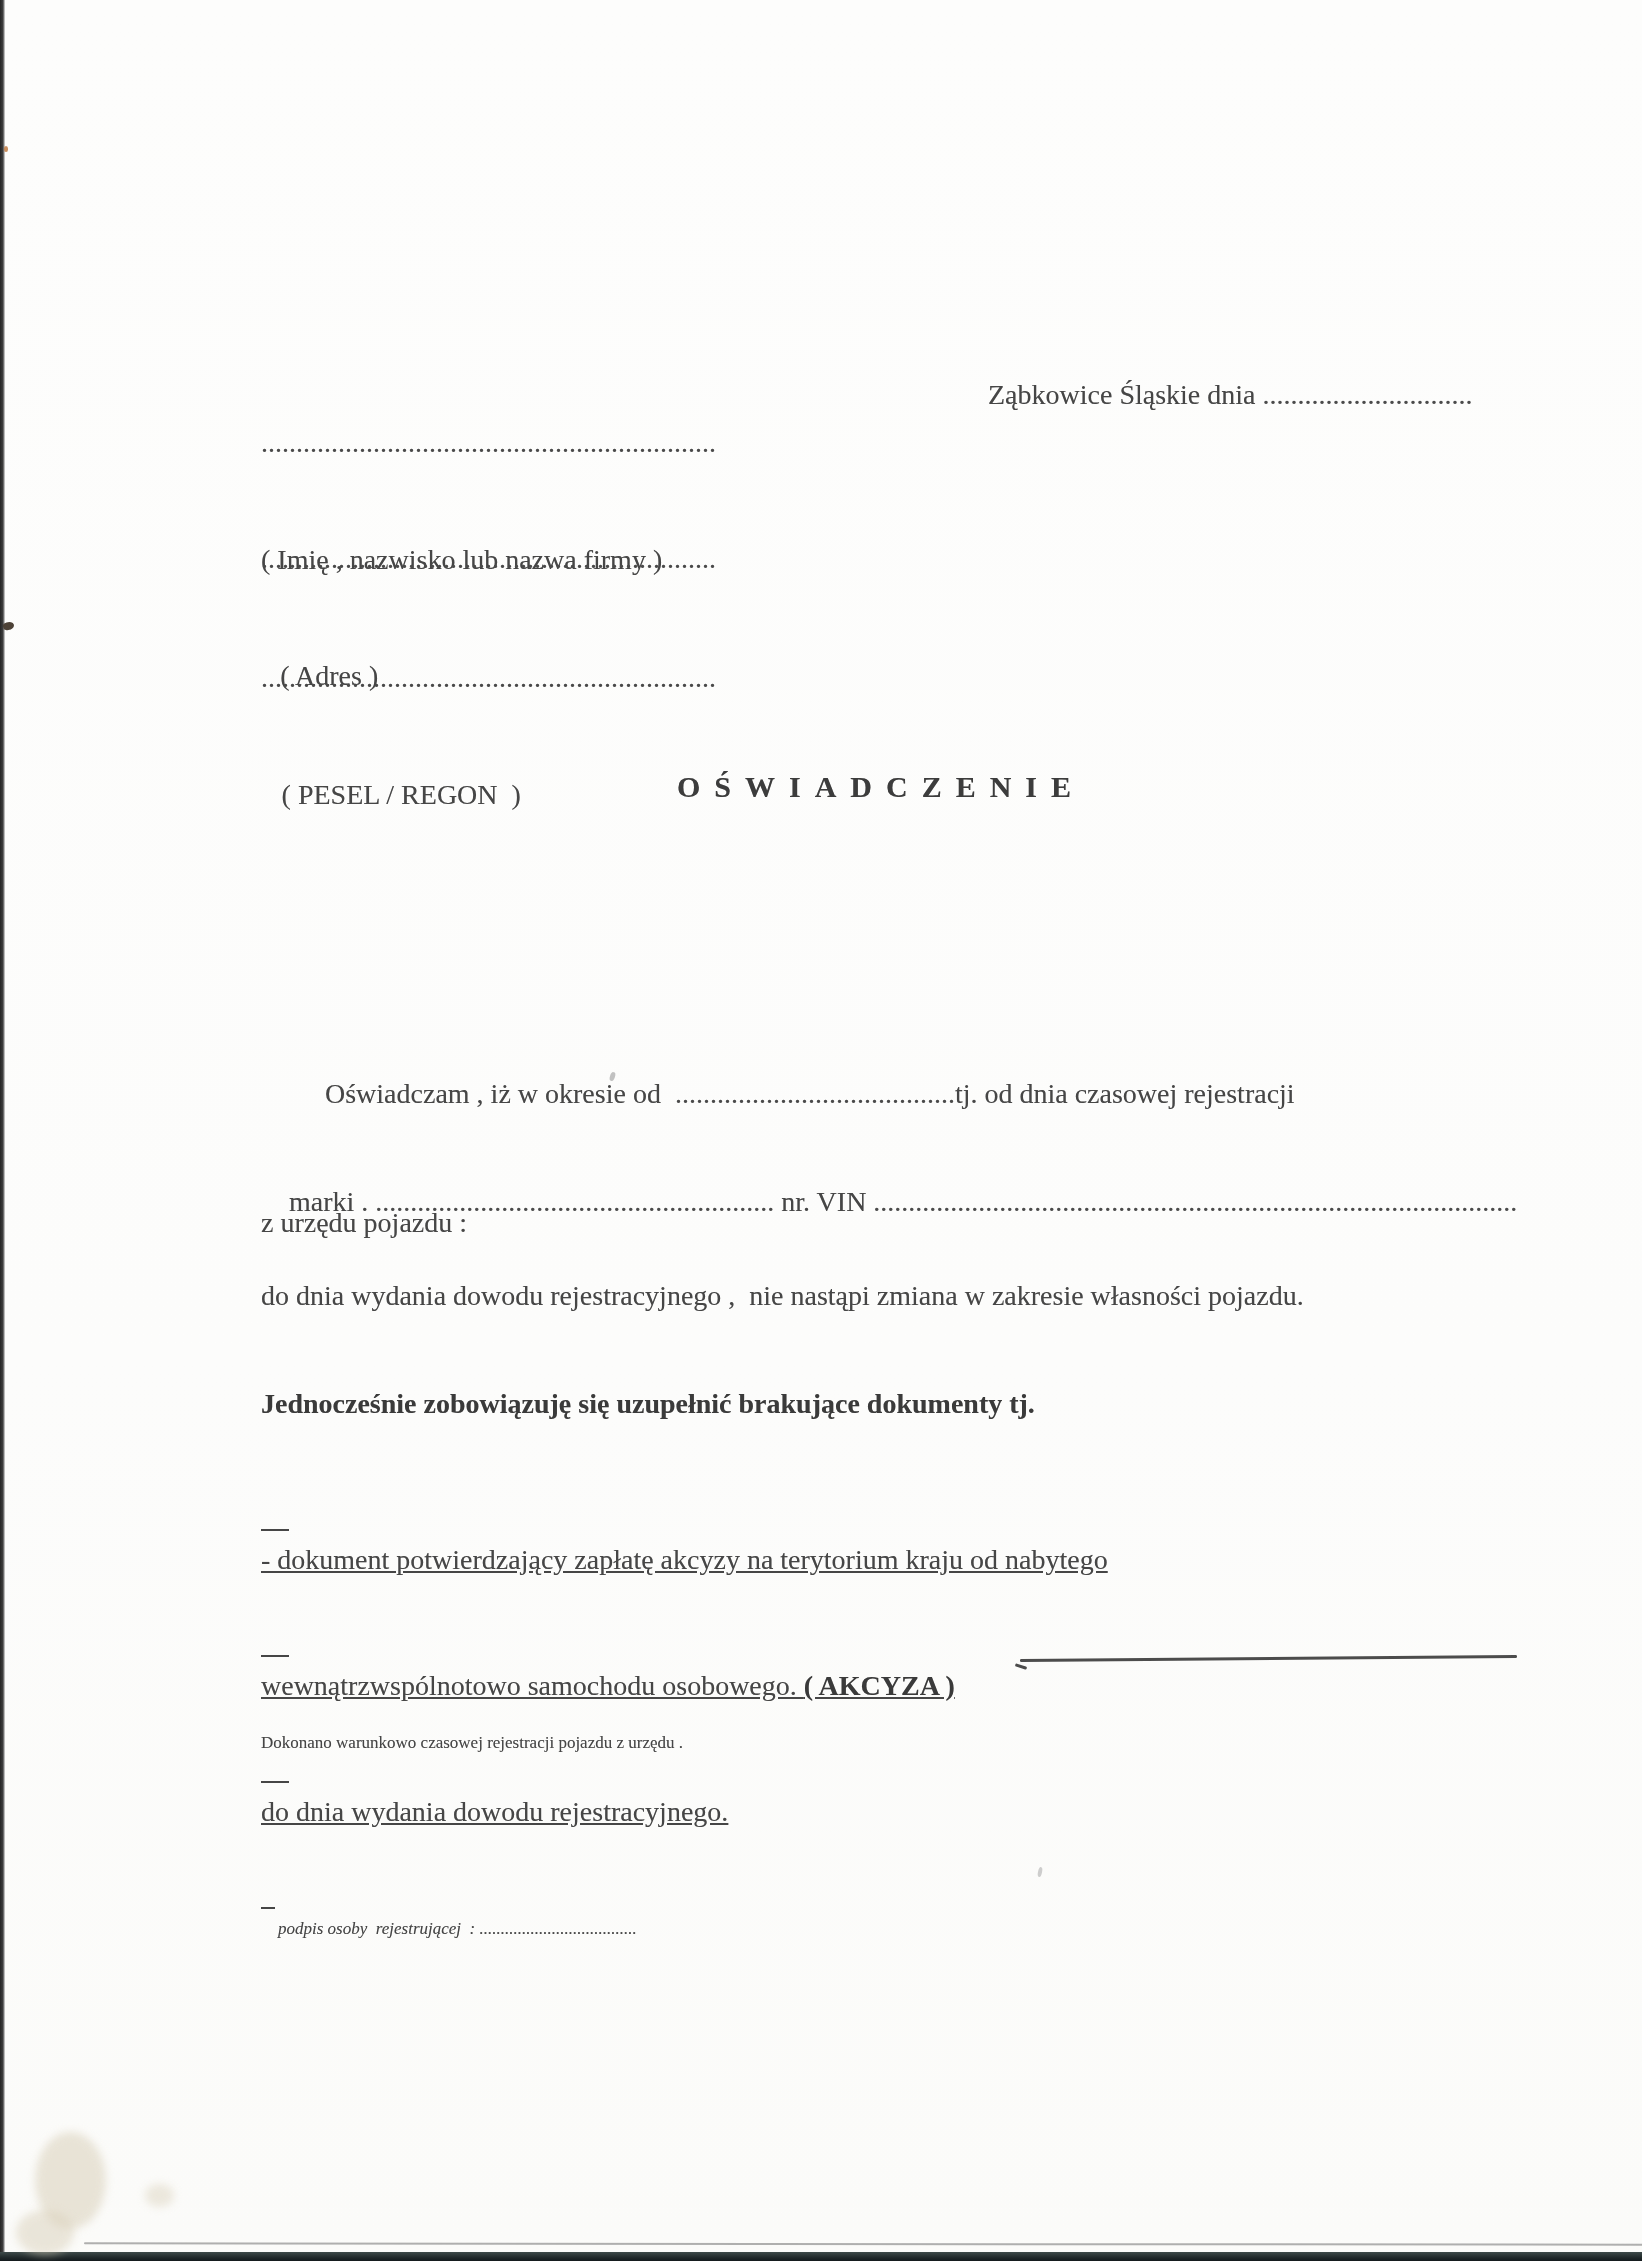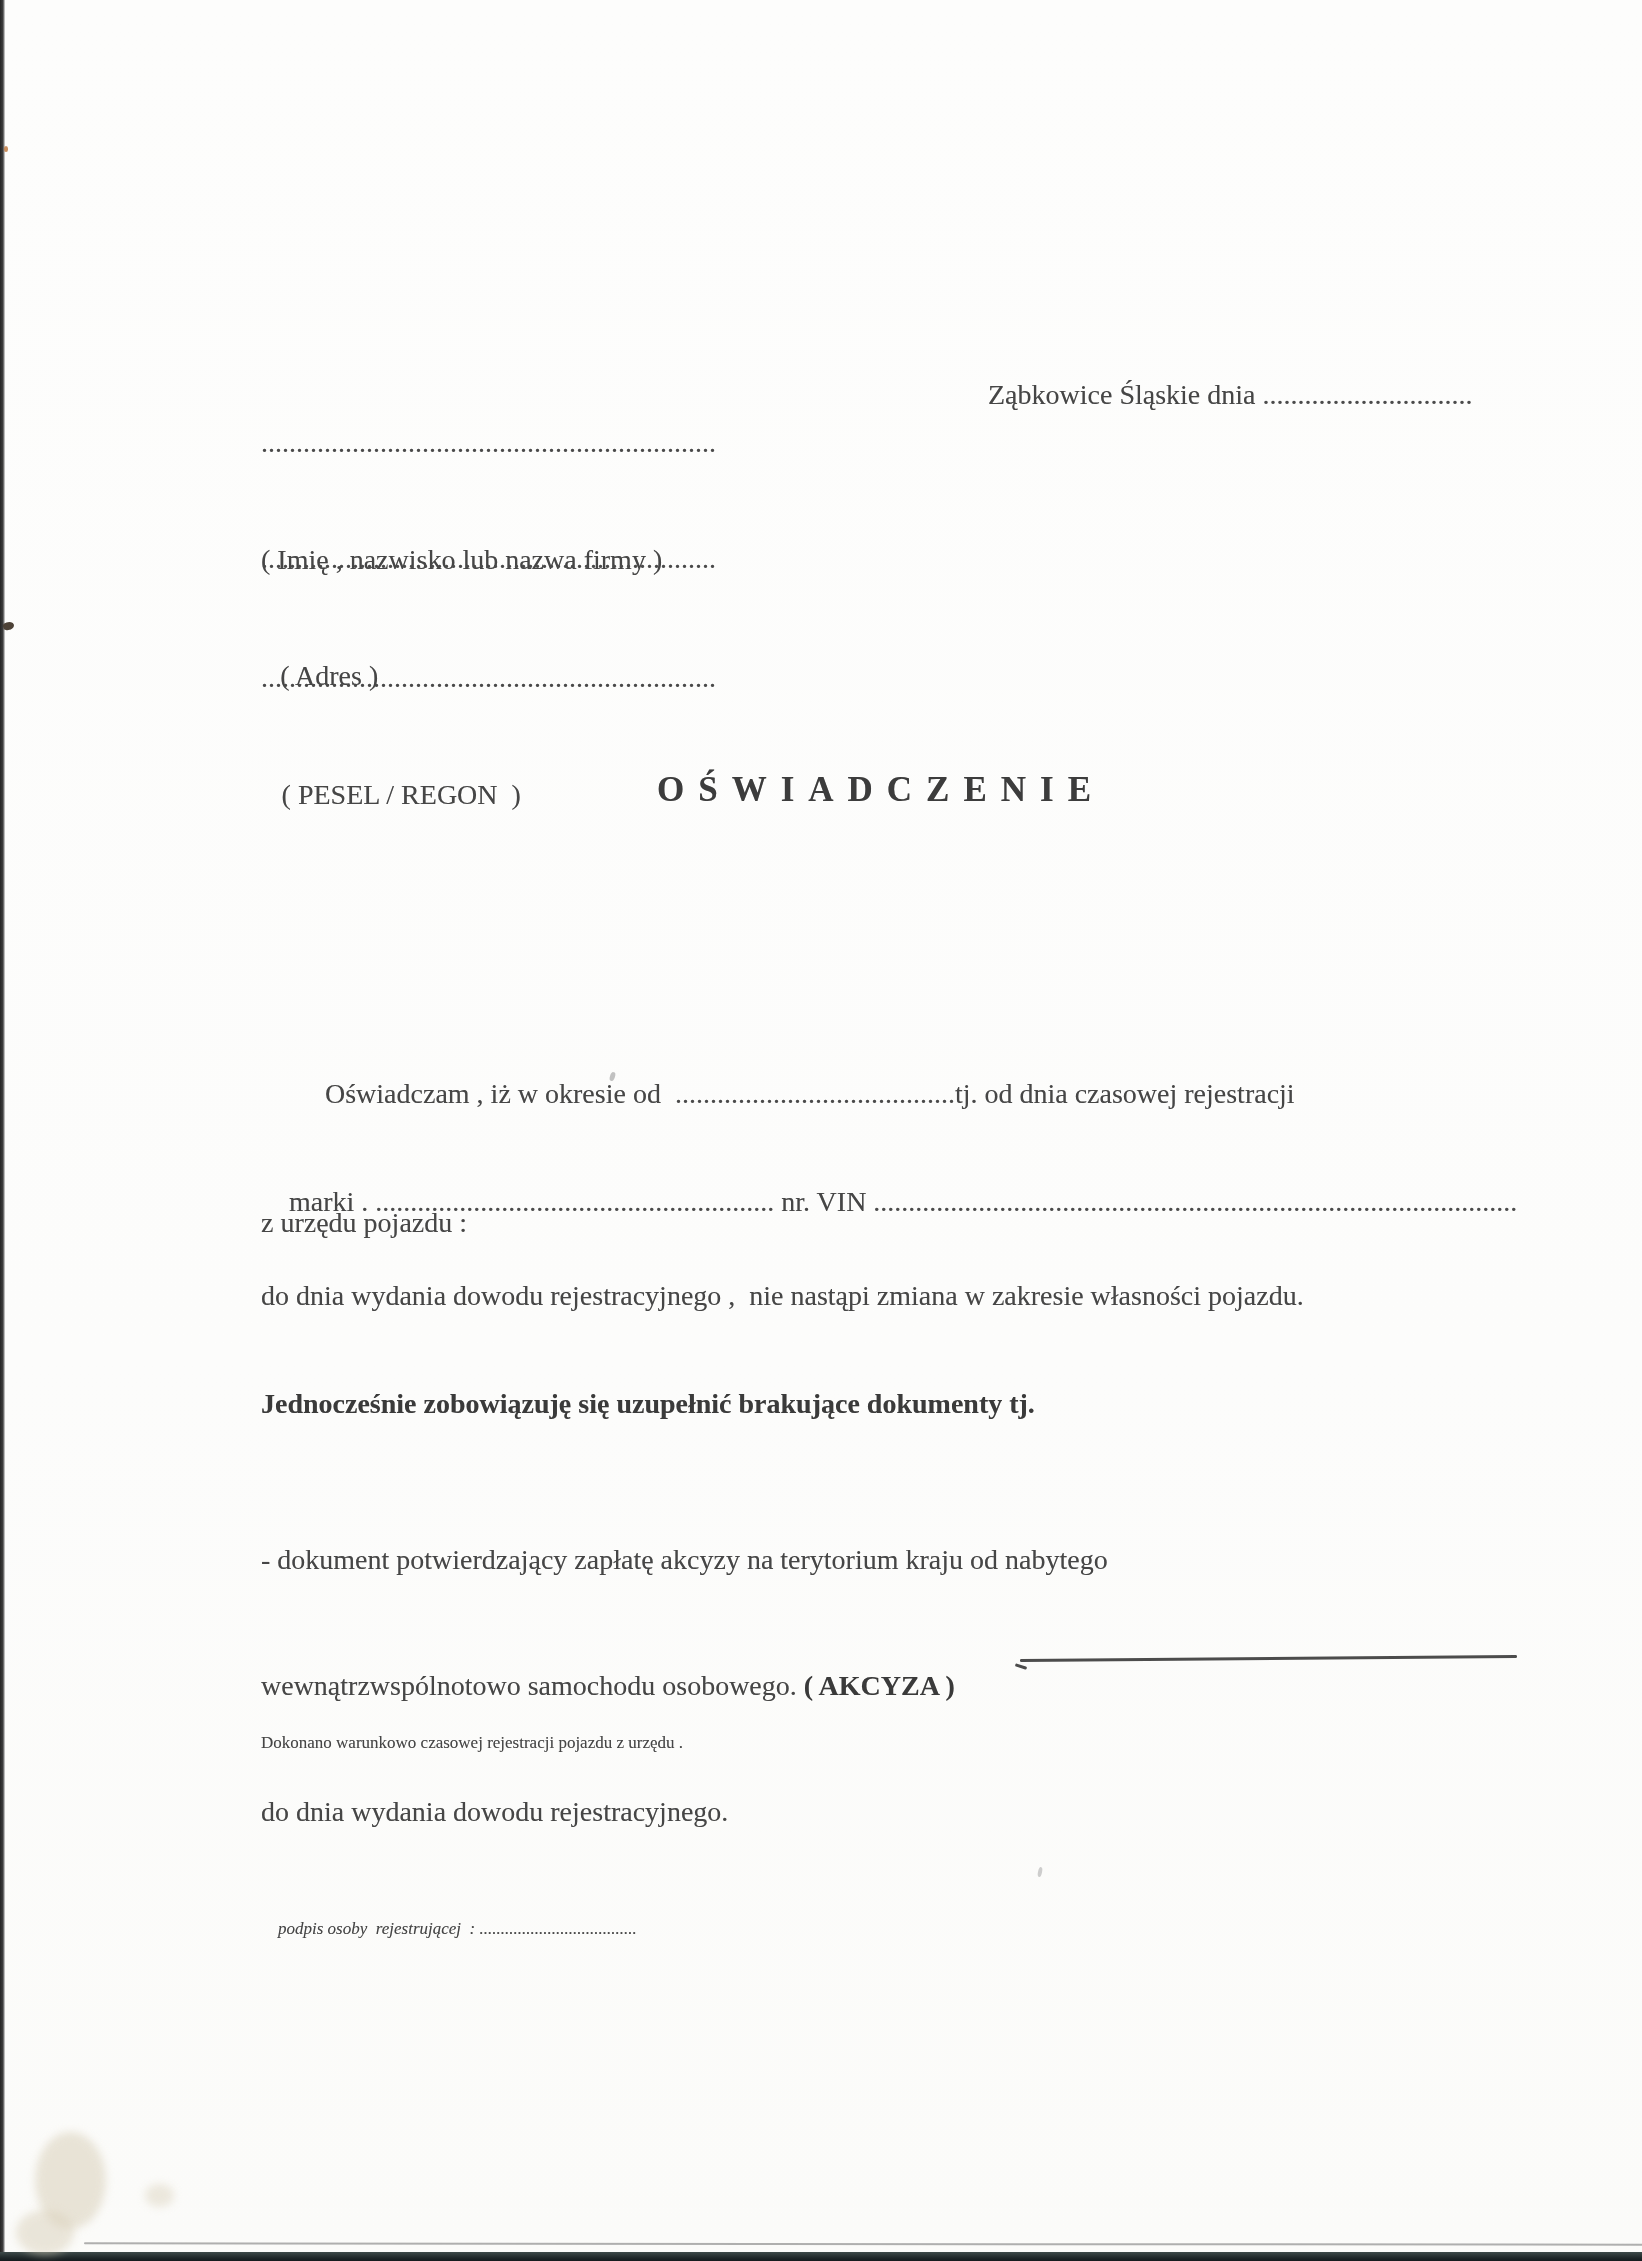--- a/index.html
+++ b/index.html
@@ -26,21 +26,21 @@
   .bold { font-weight: bold; color: #3a3a3a; }
 
   
   .field-block { line-height: 39px; }
 
   
   .doc-title {
     position: absolute;
     left: 261px; top: 770px; width: 1240px;
     text-align: center;
-    font-size: 35px; font-weight: bold;
+    font-size: 30px; font-weight: bold;
     letter-spacing: 14px;
     color: #3c3c3c;
     text-shadow: 0 0 0.6px rgba(60,60,60,0.4);
   }
 
   
   .scan-edge-left {
     position: absolute; left: 0; top: 0; bottom: 0; width: 5.2px;
     background: linear-gradient(90deg, #242424 0%, #3d3d3d 55%, #9a9a9a 85%, #fdfdfc 100%);
   }
@@ -117,21 +117,21 @@
   </div>
 
   <div class="txt" style="left:261px; top:1137px;">
     <span>marki . </span><span class="dots">.........................................................</span><span> nr. VIN </span><span class="dots">............................................................................................</span>
   </div>
 
   <div class="txt" style="left:261px; top:1274px;">do dnia wydania dowodu rejestracyjnego ,  nie nastąpi zmiana w zakresie własności pojazdu.</div>
 
   <div class="txt bold" style="left:261px; top:1382px;">Jednocześnie zobowiązuję się uzupełnić brakujące dokumenty tj.</div>
 
-  <div class="txt" style="left:261px; top:1455px; line-height:42px;">
+  <div class="txt" style="left:261px; top:1455px; line-height:42px;text-decoration:underline;">
     <div>- dokument potwierdzający zapłatę akcyzy na terytorium kraju od nabytego</div>
     <div><span>wewnątrzwspólnotowo samochodu osobowego. </span><span class="bold">( AKCYZA )</span></div>
     <div>do dnia wydania dowodu rejestracyjnego.</div>
   </div>
 
   <div class="signature-rule"></div>
   <div class="signature-rule-tick"></div>
 
   <div class="txt small" style="left:261px; top:1727px;">Dokonano warunkowo czasowej rejestracji pojazdu z urzędu .</div>
 

